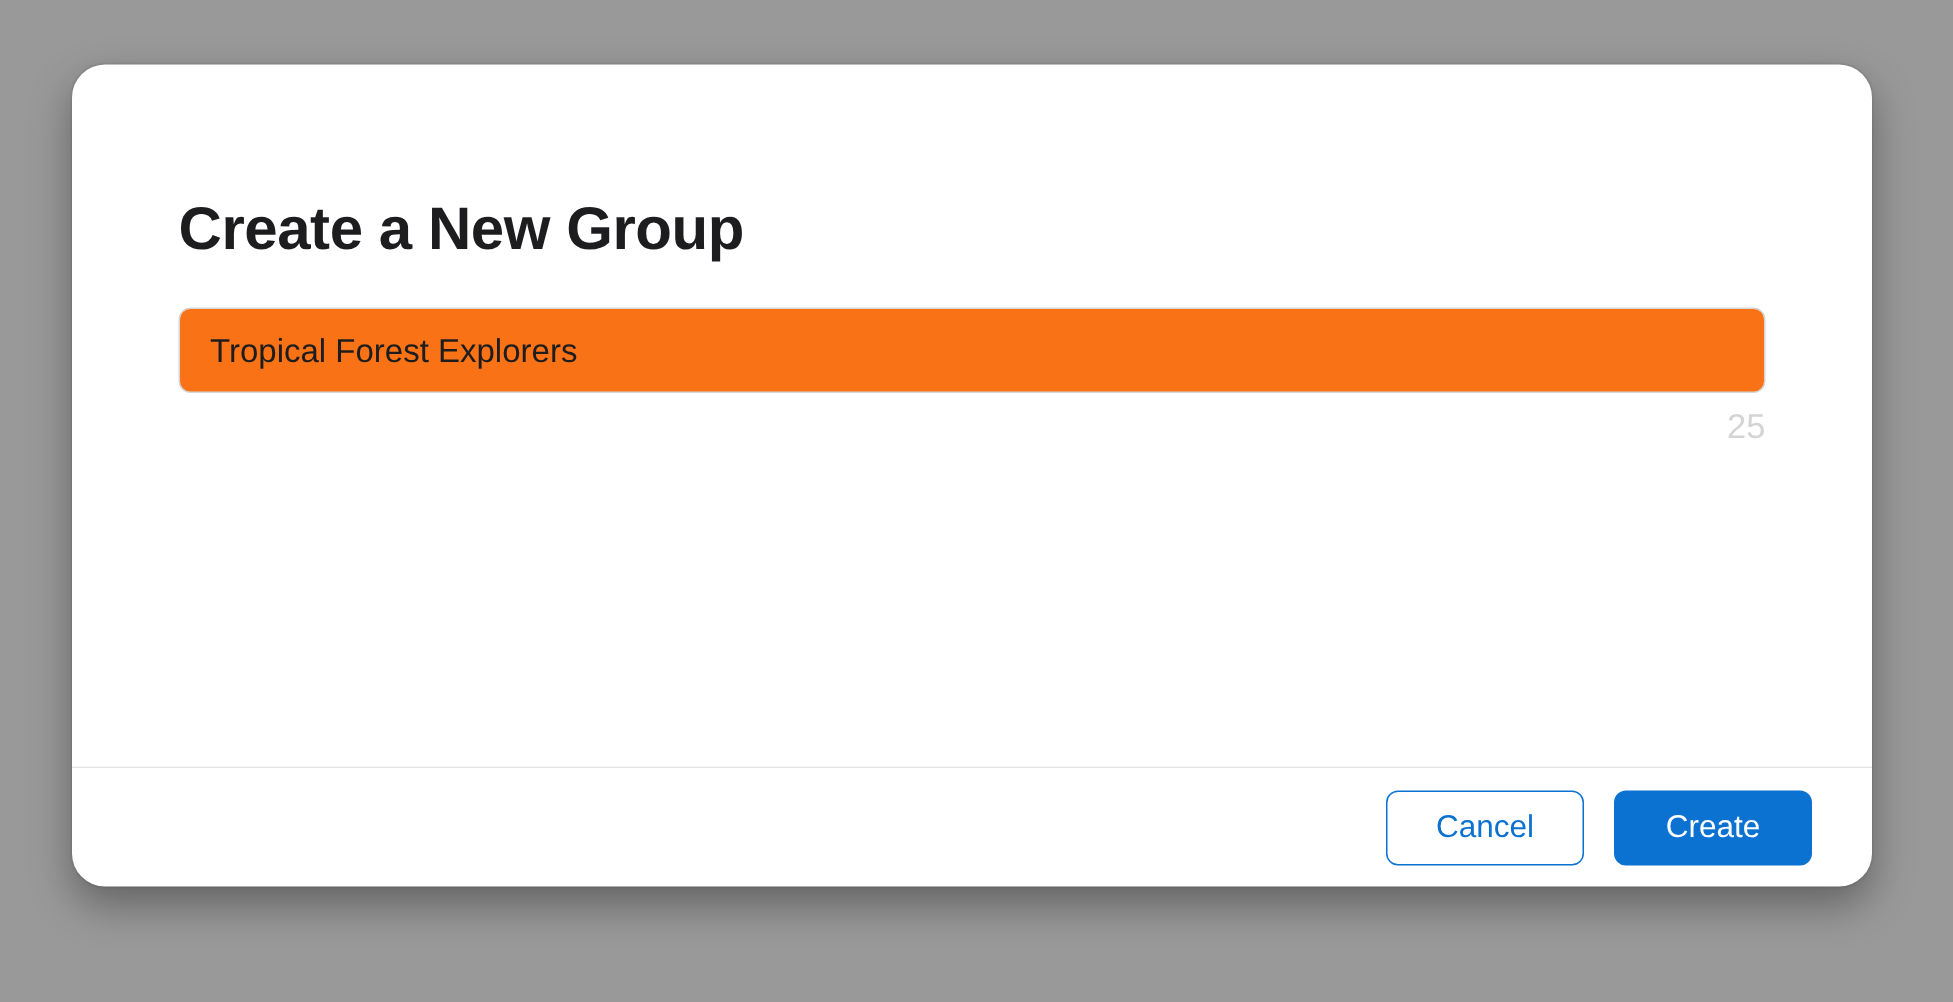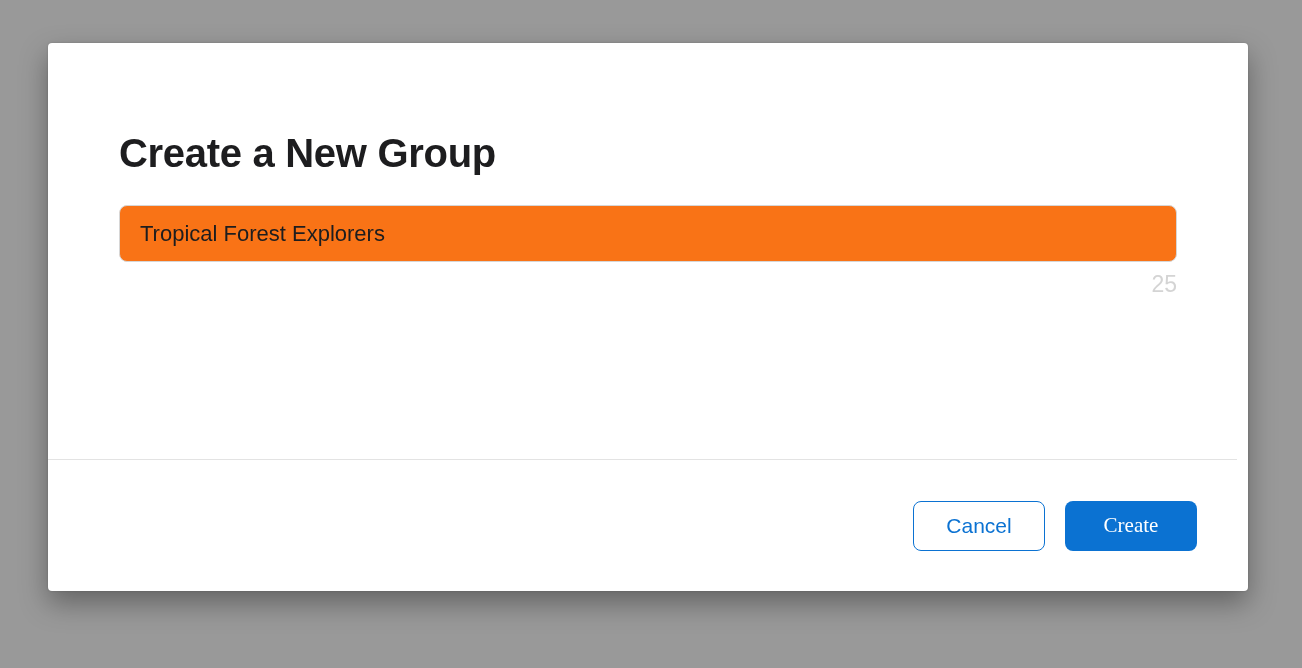--- a/index.html
+++ b/index.html
@@ -21,21 +21,21 @@
     inset: 0;
     background: var(--backdrop);
   }
   .modal {
     position: absolute;
     left: 48px;
     top: 43px;
     width: 1200px;
     height: 548px;
     background: #ffffff;
-    border-radius: 4px;
+    border-radius: 22px;
     box-shadow: 0 12px 28px rgba(0,0,0,0.35), 0 0 2px rgba(0,0,0,0.18);
   }
   .modal-content {
     padding: 86px 71px 0 71px;
   }
   .dialog-title {
     margin: 0 0 28px 0;
     font-size: 40px;
     line-height: 48px;
     font-weight: 700;
@@ -69,23 +69,23 @@
   }
   .char-counter {
     margin-top: 9px;
     text-align: right;
     font-size: 23px;
     color: #d4d4d4;
   }
   .modal-footer {
     position: absolute;
     left: 0;
-    right: 11px;
+    right: 0;
     bottom: 0;
-    height: 132px;
+    height: 80px;
     border-top: 1px solid #e3e3e3;
     display: flex;
     align-items: center;
     justify-content: flex-end;
     gap: 20px;
     padding: 0 40px;
     border-bottom-left-radius: 12px;
     border-bottom-right-radius: 12px;
   }
   .btn {
@@ -103,21 +103,20 @@
   }
   .btn-secondary {
     background: #ffffff;
     color: var(--accent);
     border: 1.5px solid var(--accent);
   }
   .btn-primary {
     background: var(--accent);
     color: #ffffff;
     border: none;
-    font-family: Liberation Serif, serif;
   }
 </style>
 </head>
 <body>
 
 <div class="backdrop"></div>
 
 <div class="modal">
   <div class="modal-content">
     <h1 class="dialog-title">Create a New Group</h1>

